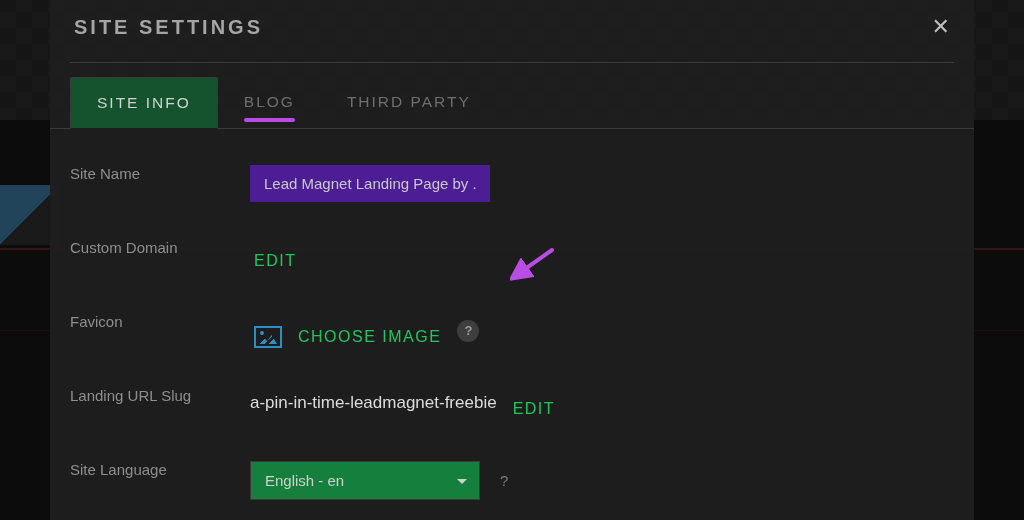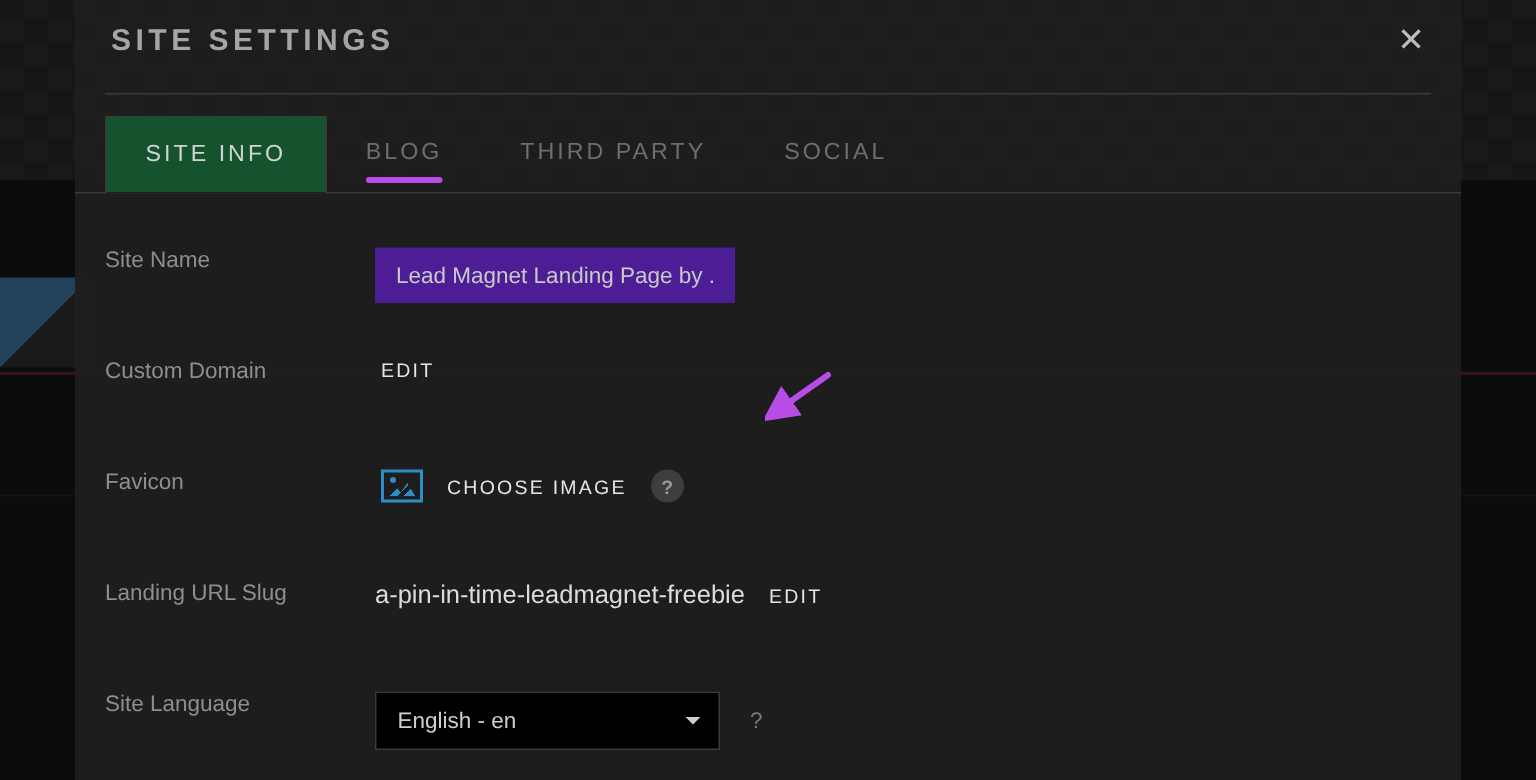--- a/index.html
+++ b/index.html
@@ -20,27 +20,27 @@
   .tab { padding: 16px 26px; font-size: 15.5px; letter-spacing: 2px; color: #6e6e6e; cursor: pointer; position: relative; }
   .tab.active { color: #d2d2d2; border: 1px solid #3b3b3b; border-bottom: 1px solid #1e1e1e; border-top-left-radius: 2px; border-top-right-radius: 2px; margin-bottom: -1px; background: #14532d; }
   .tab .underline { position: absolute; bottom: 6px; left: 26px; right: 26px; height: 4px; background: #b84de6; border-radius: 2px; }
 
   .body { padding: 36px 20px 0 20px; }
   .row { display: flex; align-items: flex-start; min-height: 50px; margin-bottom: 24px; }
   .label { width: 180px; color: #8e8e8e; font-size: 15px; font-weight: 400; }
   .value-area { display: flex; align-items: center; gap: 12px; flex: 1; }
   .text-input { background: #4c1d95; color: #c9c9c9; border: none; padding: 10px 14px; font-size: 15px; min-width: 240px; outline: none; }
   .static-text { color: #dcdcdc; font-size: 17px; }
-  .link-btn { color: #e5e5e5; font-size: 13px; letter-spacing: 1.5px; background:none;border:none;cursor:pointer; padding:0 4px;}
+  .link-btn { color: #22c55e; font-size: 16px; letter-spacing: 1.5px; background:none;border:none;cursor:pointer; padding:0 4px;margin-top:13px;}
   .help-circ { width: 22px; height: 22px; border-radius: 50%; background: #3e3e3e; color: #9a9a9a; display:flex;align-items:center;justify-content:center; font-size: 13px; font-weight: 600; cursor:pointer;}
   .help-plain { color: #7a7a7a; font-size: 15px; margin-left: 8px; cursor:pointer;}
   .image-icon { width: 28px; height: 22px; border: 2px solid #2d8ec7; position: relative; margin-right: 4px;}
   .image-icon::before { content:''; position:absolute; left:4px; top:3px; width:4px;height:4px;border-radius:50%;background:#2d8ec7;}
   .image-icon::after { content:''; position:absolute; left:3px; bottom:2px; right:3px; height:9px; background: linear-gradient(135deg, transparent 0 35%, #2d8ec7 35% 55%, transparent 55% 70%, #2d8ec7 70% 100%); clip-path: polygon(0 100%, 25% 20%, 45% 70%, 70% 0, 100% 100%);}
-  .select { appearance: none; background: #000000; color: #cfcfcf; border: 1px solid #3a3a3a; padding: 10px 46px 10px 14px; font-size: 15px; min-width: 230px; outline:none; cursor:pointer;}
+  .select { appearance: none; background: #15803d; color: #cfcfcf; border: 1px solid #3a3a3a; padding: 10px 46px 10px 14px; font-size: 15px; min-width: 230px; outline:none; cursor:pointer;}
   .select-wrap { position: relative; display:inline-block;}
   .select-caret { position:absolute; right:12px; top:50%; transform:translateY(-50%); pointer-events:none; color:#cfcfcf;}
 
   .annot-arrow { position:absolute; left:460px; top:244px; color:#b84de6; pointer-events:none;}
 </style>
 </head>
 <body>
 
 <div class="backdrop">
   <div class="backdrop-pattern"></div>
@@ -62,23 +62,20 @@
   <div class="tabs">
     <div class="tab active">
       <span>SITE INFO</span>
     </div>
     <div class="tab">
       <span>BLOG</span>
       <span class="underline"></span>
     </div>
     <div class="tab">
       <span>THIRD PARTY</span>
-    </div>
-    <div class="tab">
-      <span>SOCIAL</span>
     </div>
   </div>
 
   <div class="body">
 
     <div class="row">
       <div class="label">Site Name</div>
       <div class="value-area">
         <input class="text-input" value="Lead Magnet Landing Page by ." style="">
       </div>

